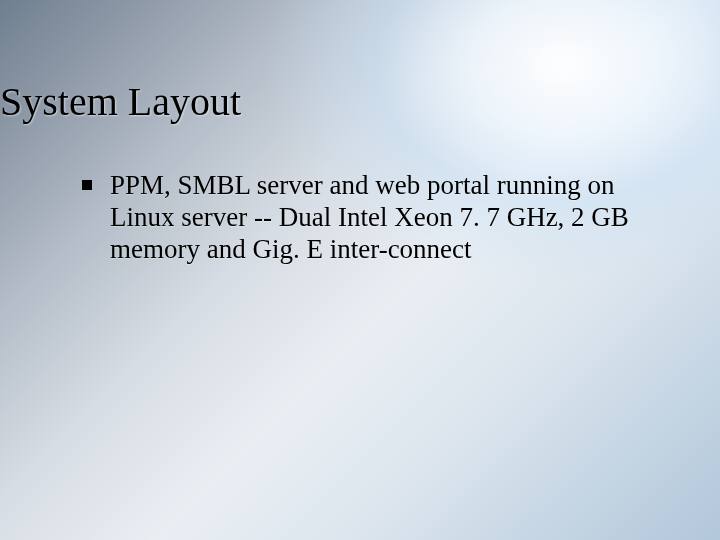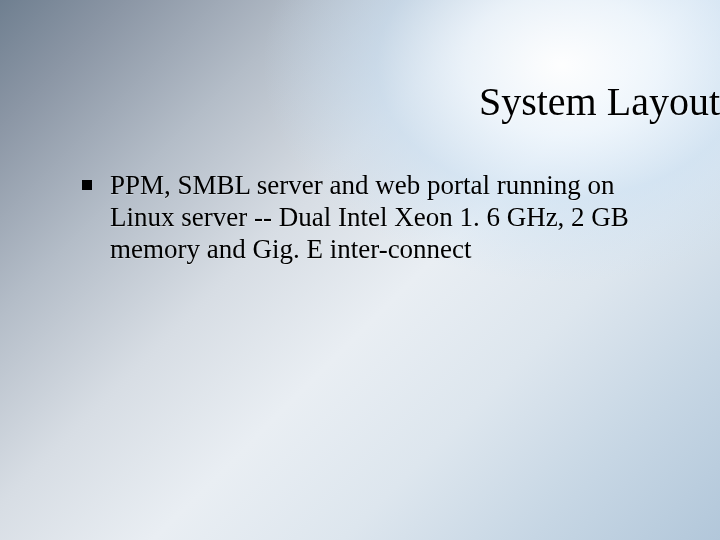--- a/index.html
+++ b/index.html
@@ -29,21 +29,21 @@
         #dde6ee 70%,
         #c6d6e4 85%,
         #b2c7da 100%);
     box-sizing: border-box;
   }
   .title {
     position: absolute;
     top: 78px;
     left: 0;
     width: 100%;
-    text-align: right;
+    text-align: left;
     font-size: 40px;
     color: #000;
     font-weight: 400;
     text-shadow: 1px 1px 2px rgba(255,255,255,0.5);
   }
   .body {
     position: absolute;
     top: 170px;
     left: 82px;
     right: 70px;
@@ -72,16 +72,16 @@
     background: #000;
   }
 </style>
 </head>
 <body>
 
 <div class="slide">
   <div class="title">System Layout</div>
   <div class="body">
     <ul class="bullets">
-      <li>PPM, SMBL server and web portal running on Linux server -- Dual Intel Xeon 1. 6 GHz, 2 GB memory and Gig. E inter-connect</li>
+      <li>PPM, SMBL server and web portal running on Linux server -- Dual Intel Xeon 7. 7 GHz, 2 GB memory and Gig. E inter-connect</li>
     </ul>
   </div>
 </div>
 
 </body></html>

